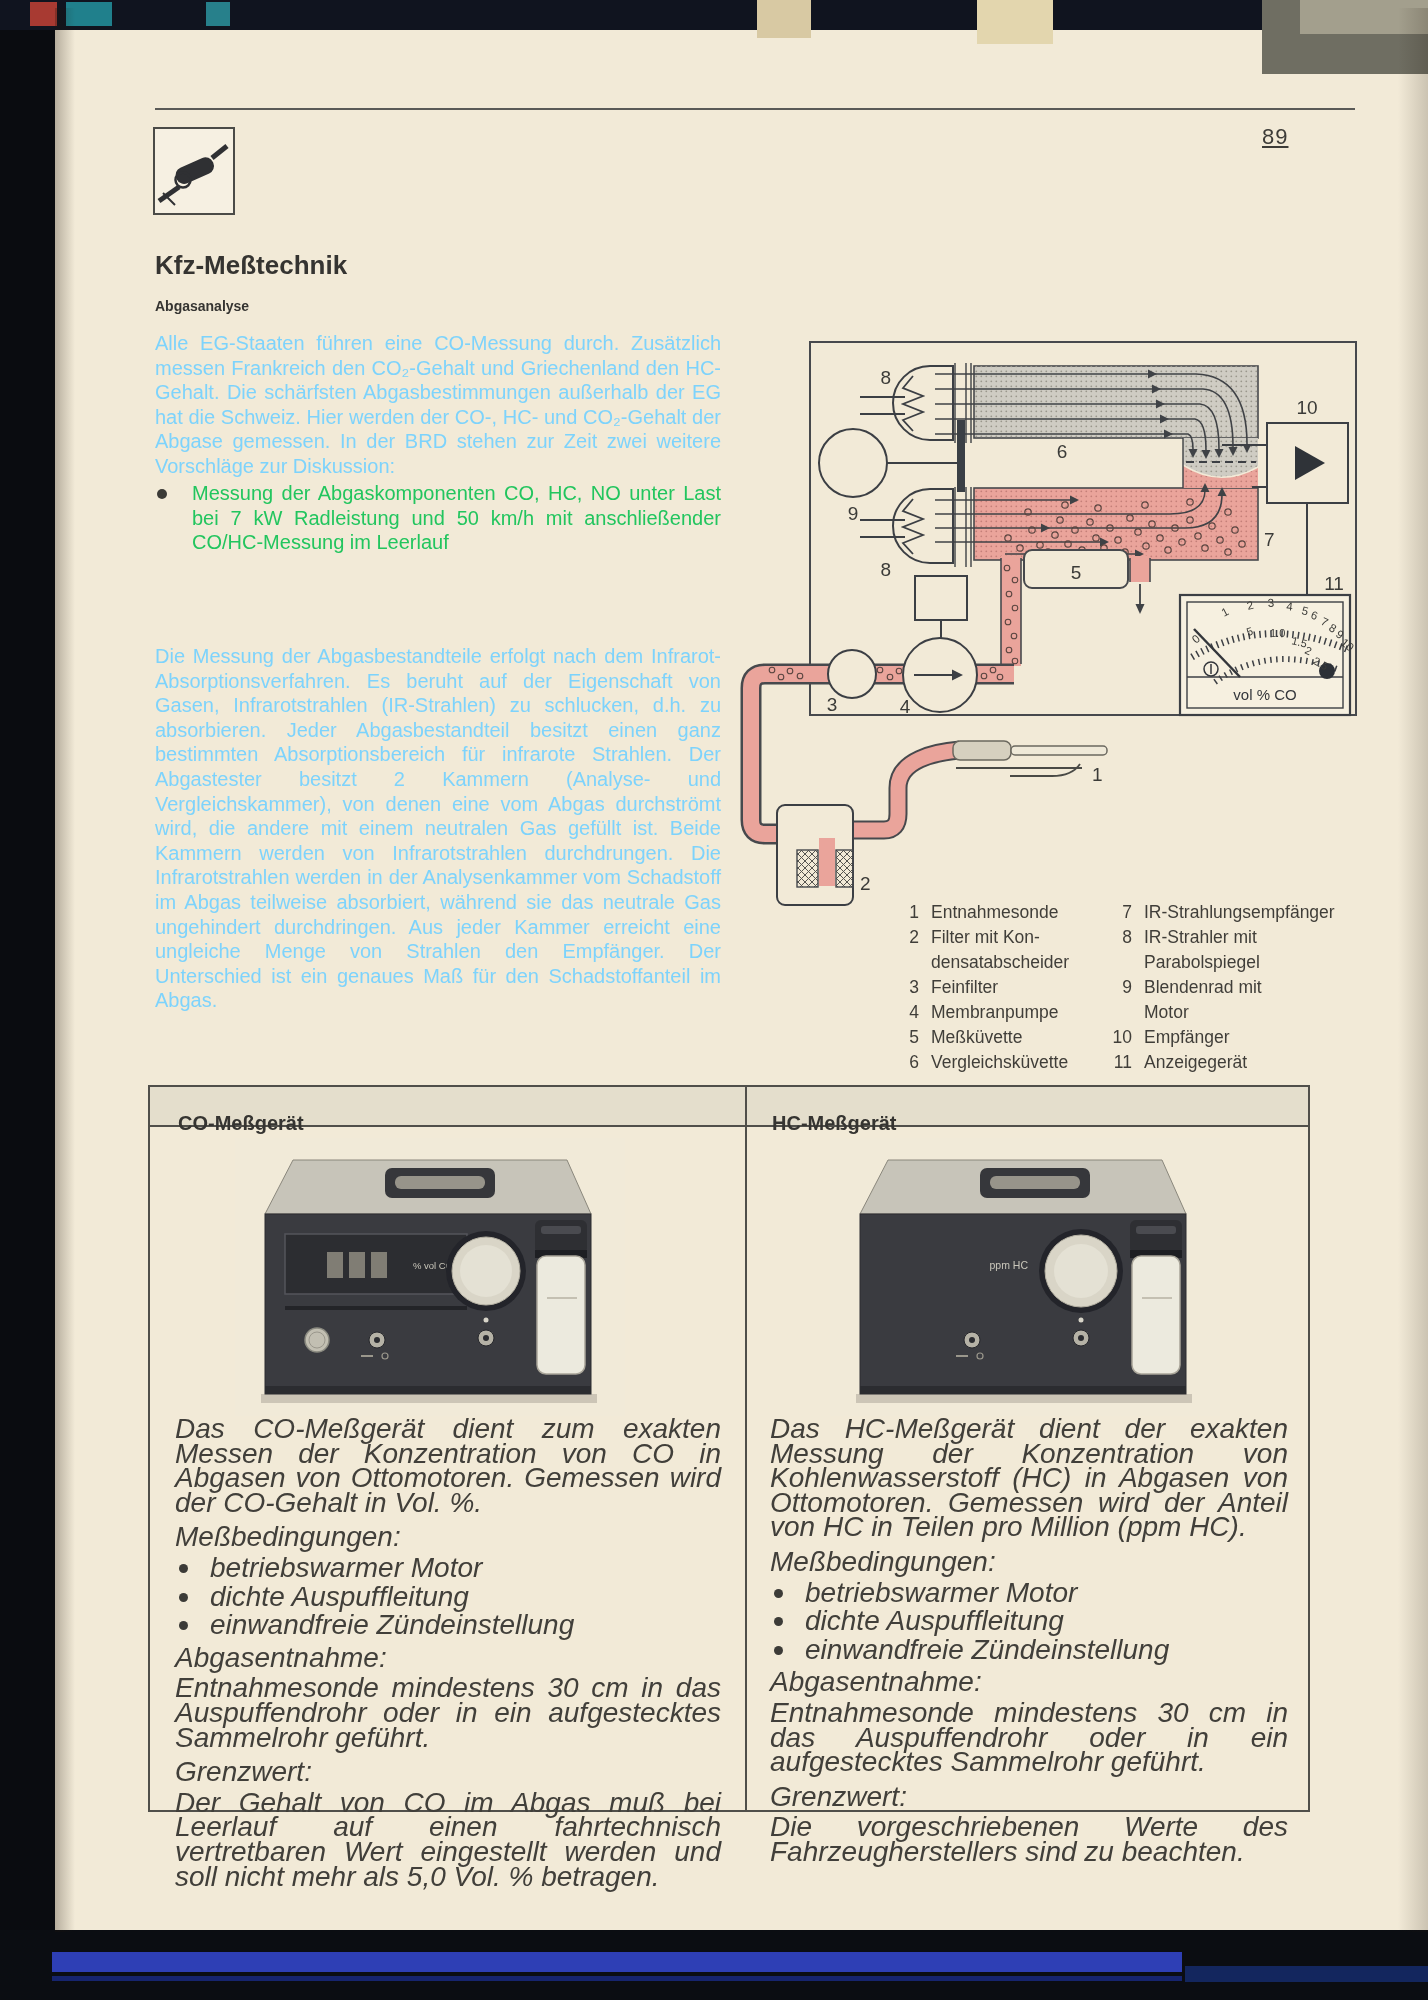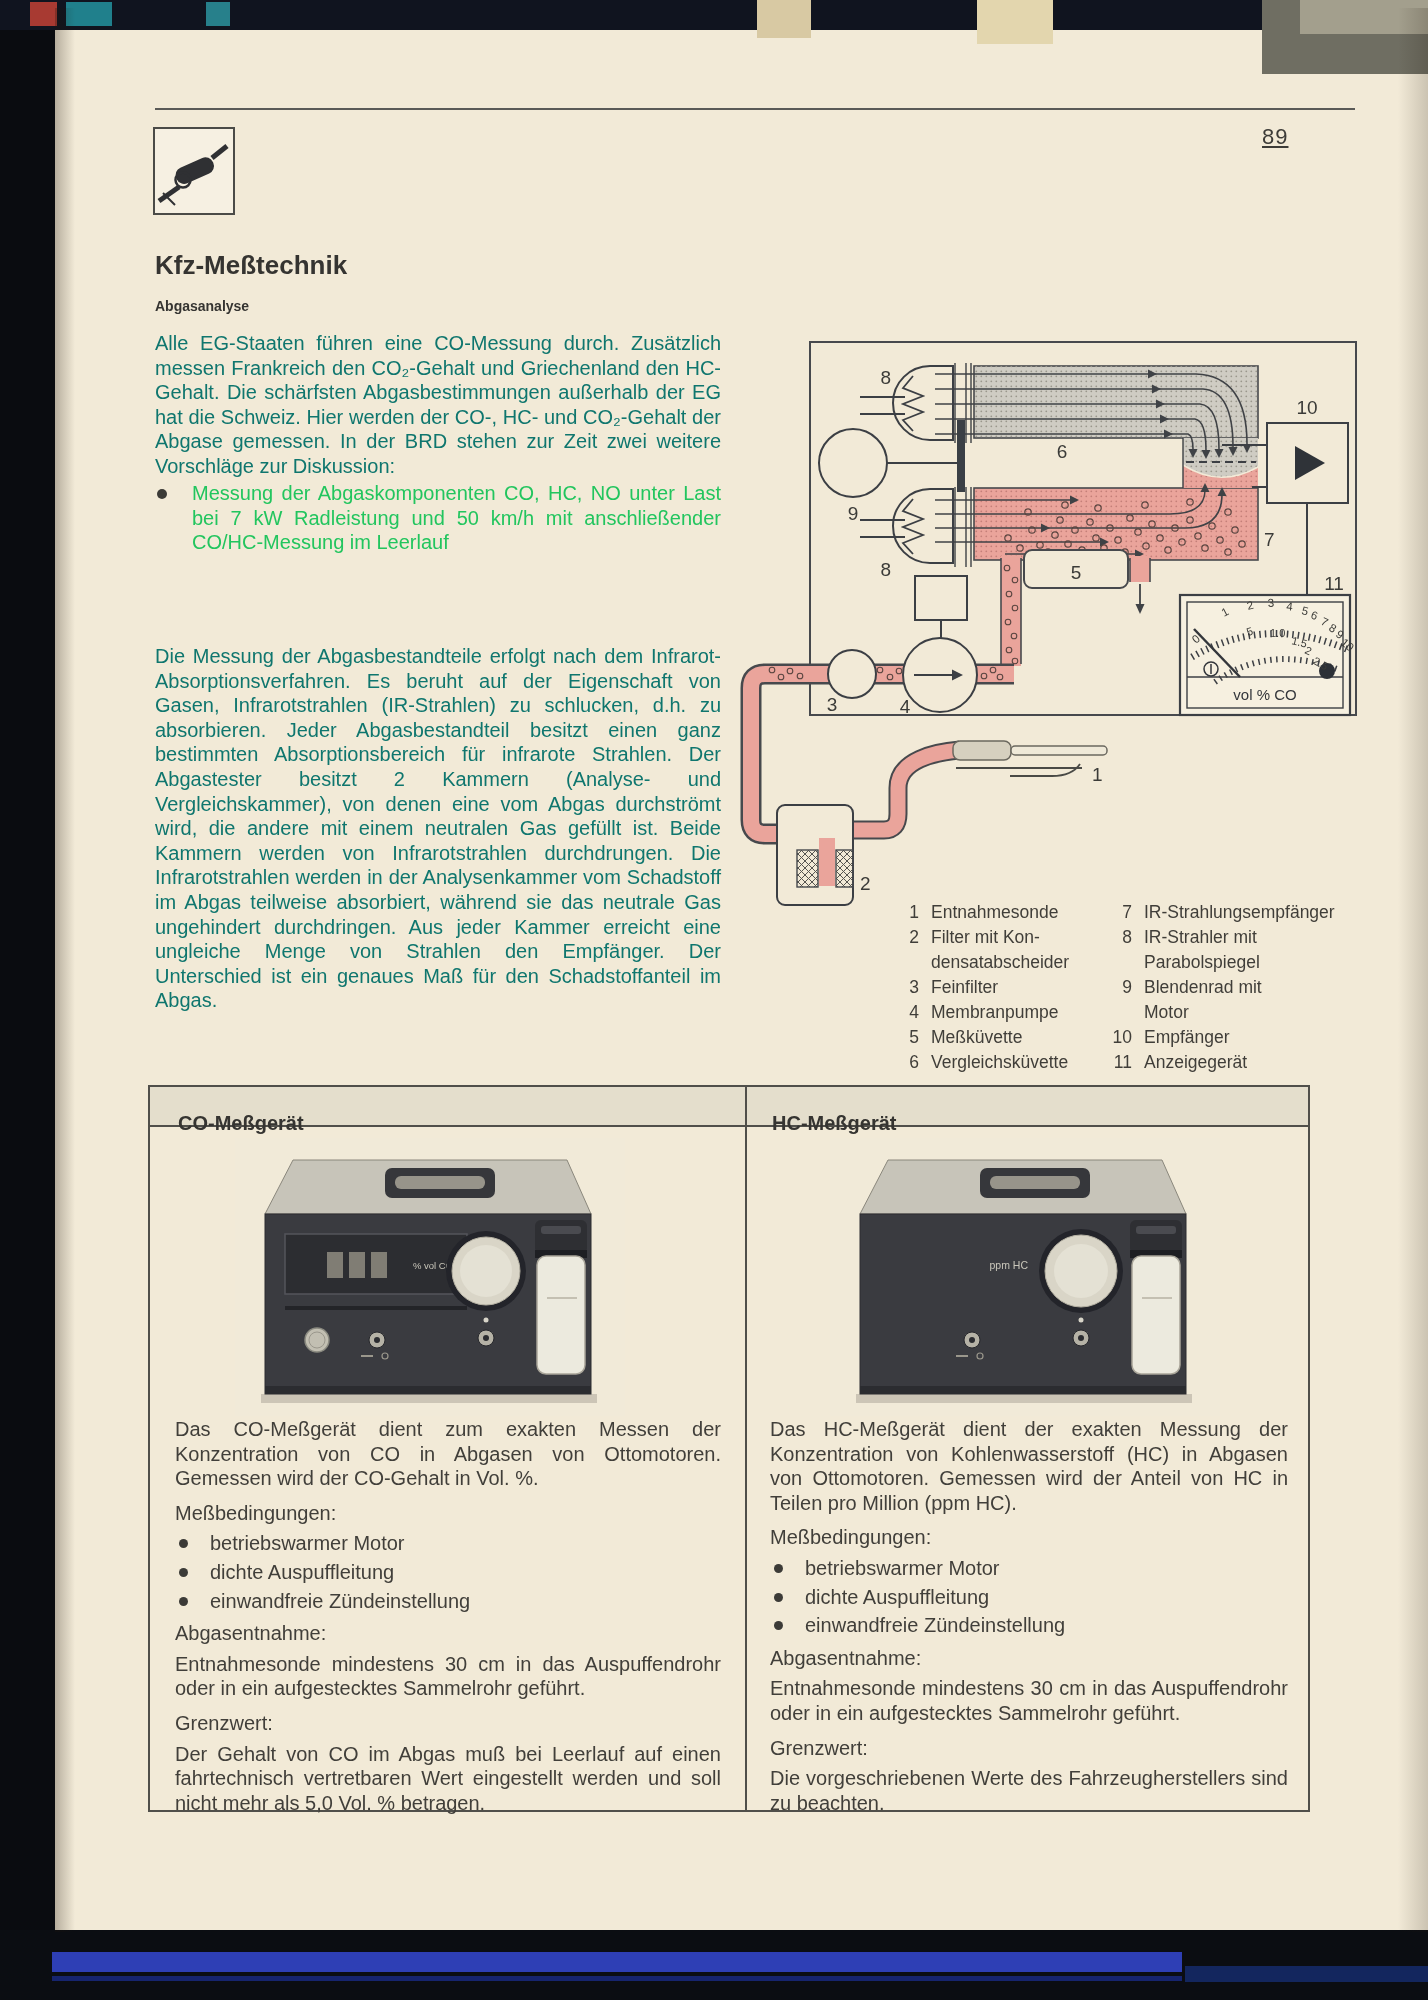--- a/index.html
+++ b/index.html
@@ -26,21 +26,21 @@
   .blue-strip{left:52px;top:1952px;width:1130px;height:20px;background:#2e3fb5;}
   .blue-strip2{left:52px;top:1976px;width:1130px;height:5px;background:#16246e;}
   .blue-strip3{left:1185px;top:1966px;width:243px;height:16px;background:#13265e;}
 
   .rule-top{left:155px;top:108px;width:1200px;height:2px;background:#5a5a57;}
   .pagenum{left:1262px;top:124px;width:60px;font-size:22px;letter-spacing:1px;text-decoration:underline;}
   .icon-box{left:153px;top:127px;width:78px;height:84px;background:#f6f0e2;border:2px solid #4b4b47;}
 
   .h1{left:155px;top:250px;font-size:26px;font-weight:bold;color:#353431;}
   .h2{left:155px;top:298px;font-size:14px;font-weight:bold;color:#353431;}
-  .bodytext{font-size:20px;line-height:24.6px;text-align:justify;color:#0f766e;}
+  .bodytext{font-size:20px;line-height:24.6px;text-align:justify;color:#7dd3fc;}
   .intro{left:155px;top:331px;width:566px;}
   .bullets{left:155px;top:481px;width:566px;}
   .b-row{display:flex;margin-bottom:6px;}
   .b-dot{width:10px;height:10px;border-radius:50%;background:#3c3b37;margin:8px 0 0 2px;flex:none;}
   .b-gap{width:25px;flex:none;}
   .b-text{flex:1;font-size:20px;line-height:24.6px;text-align:justify;color:#22c55e;}
   .mainpara{left:155px;top:644px;width:566px;}
 
   .legend{top:900px;font-size:17.5px;line-height:25px;color:#403e39;}
   .legend-left{left:893px;width:212px;}
@@ -48,21 +48,21 @@
   .lg-row{display:flex;}
   .lg-num{width:26px;text-align:right;flex:none;}
   .lg-sp{width:12px;flex:none;}
   .lg-lbl{white-space:pre-line;}
 
   .tbl{left:148px;top:1085px;width:1158px;height:723px;border:2px solid #504f4a;}
   .tbl-head{position:absolute;left:0;top:0;width:100%;height:38px;background:#e4decc;border-bottom:2px solid #504f4a;}
   .tbl-div{position:absolute;left:595px;top:0;width:2px;height:100%;background:#504f4a;}
   .th{position:absolute;top:6px;font-size:20px;font-weight:bold;color:#353431;margin-top:19px;}
   .th1{left:28px;} .th2{left:622px;}
-  .coltext{position:absolute;top:330px;font-size:20px;line-height:24.6px;color:#413f3a;}
+  .coltext{position:absolute;top:330px;font-size:28px;line-height:24.6px;color:#413f3a;font-style:italic;}
   .ct1{left:25px;width:546px;} .ct2{left:620px;width:518px;}
   .coltext p{margin:0 0 10px 0;text-align:justify;}
   .sec-label{margin:2px 0 6px 0;}
   .cond{margin:0 0 8px 0;}
   .c-row{display:flex;margin-bottom:4px;}
   .c-dot{width:9px;height:9px;border-radius:50%;background:#3c3b37;margin:8px 0 0 4px;flex:none;}
   .c-gap{width:22px;flex:none;}
   svg text{font-family:"Liberation Sans",sans-serif;}
 </style>
 </head>

